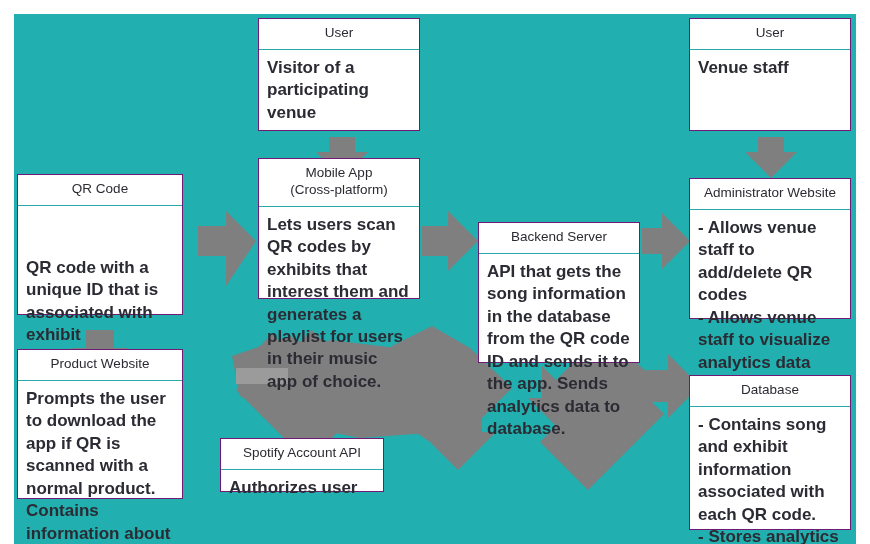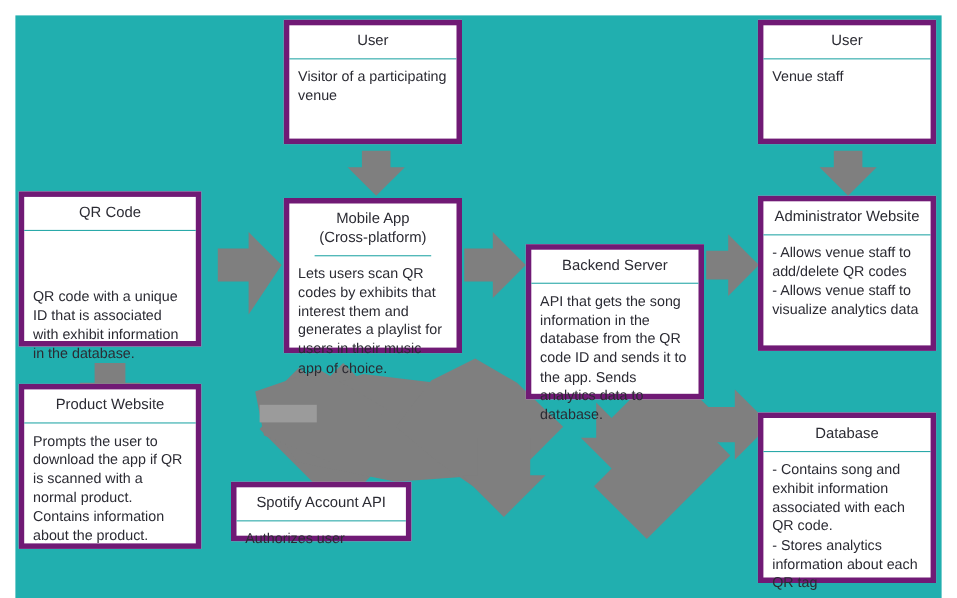--- a/index.html
+++ b/index.html
@@ -29,42 +29,43 @@
     position: absolute;
     left: 0;
     top: 0;
     width: 870px;
     height: 544px;
     pointer-events: none;
   }
   .node {
     position: absolute;
     background: #ffffff;
-    border: 5px solid #701a75;
+    border: 1px solid #701a75;
     box-sizing: border-box;
     display: flex;
     flex-direction: column;
   }
   .node-title {
     text-align: center;
     font-size: 13.5px;
     color: #2b2b33;
     padding: 6px 4px 7px 4px;
     border-bottom: 1px solid #2aa9a9;
     line-height: 1.25;
     white-space: pre-line;
     flex: none;
   }
   .node-body {
-    font-size: 13px;
+    font-size: 17px;
     color: #2b2b33;
     padding: 7px 8px 7px 8px;
     line-height: 1.32;
     white-space: pre-line;
     flex: 1 1 auto;
+    font-weight: bold;
   }
 </style>
 </head>
 <body>
 
 <div id="canvas">
   <div id="board"></div>
 
   <svg class="shapes-layer" viewBox="0 0 870 544" width="870" height="544" xmlns="http://www.w3.org/2000/svg">
     <g fill="#7f7f7f">
@@ -102,21 +103,21 @@
   <div class="node" style="left:689px; top:18px; width:162px; height:113px;">
     <div class="node-title">User</div>
     <div class="node-body">Venue staff</div>
   </div>
 
   <div class="node" style="left:17px; top:174px; width:166px; height:141px;gap:44px;">
     <div class="node-title">QR Code</div>
     <div class="node-body">QR code with a unique ID that is associated with exhibit information in the database.</div>
   </div>
 
-  <div class="node" style="left:258px; top:180px; width:162px; height:141px;align-items:center;">
+  <div class="node" style="left:258px; top:158px; width:162px; height:141px;">
     <div class="node-title">Mobile App
 (Cross-platform)</div>
     <div class="node-body">Lets users scan QR codes by exhibits that interest them and generates a playlist for users in their music app of choice.</div>
   </div>
 
   <div class="node" style="left:478px; top:174px; width:162px; height:141px;margin-top:48px;">
     <div class="node-title">Backend Server</div>
     <div class="node-body">API that gets the song information in the database from the QR code ID and sends it to the app. Sends analytics data to database.</div>
   </div>
 
@@ -124,21 +125,21 @@
     <div class="node-title">Administrator Website</div>
     <div class="node-body">- Allows venue staff to add/delete QR codes
 - Allows venue staff to visualize analytics data</div>
   </div>
 
   <div class="node" style="left:17px; top:349px; width:166px; height:150px;">
     <div class="node-title">Product Website</div>
     <div class="node-body">Prompts the user to download the app if QR is scanned with a normal product. Contains information about the product.</div>
   </div>
 
-  <div class="node" style="left:210px; top:438px; width:164px; height:54px;">
+  <div class="node" style="left:220px; top:438px; width:164px; height:54px;">
     <div class="node-title">Spotify Account API</div>
     <div class="node-body">Authorizes user</div>
   </div>
 
 
   <div class="node" style="left:689px; top:375px; width:162px; height:155px;">
     <div class="node-title">Database</div>
     <div class="node-body">- Contains song and exhibit information associated with each QR code.
 - Stores analytics information about each QR tag</div>
   </div>

